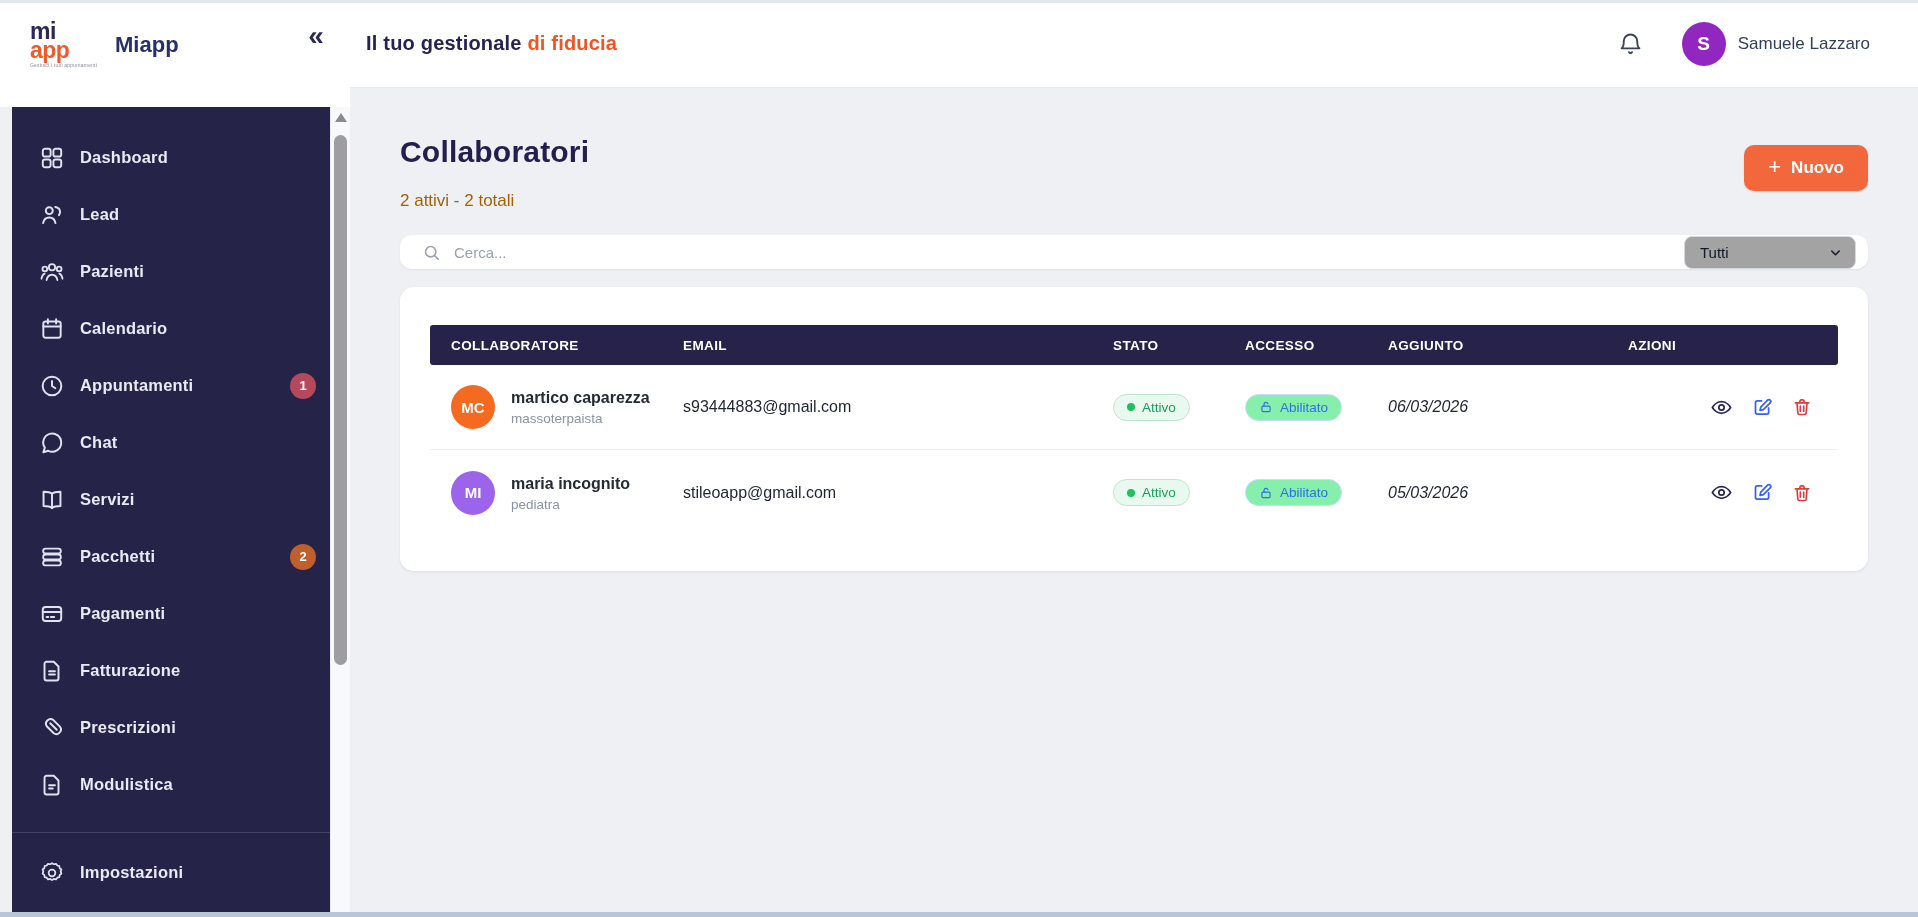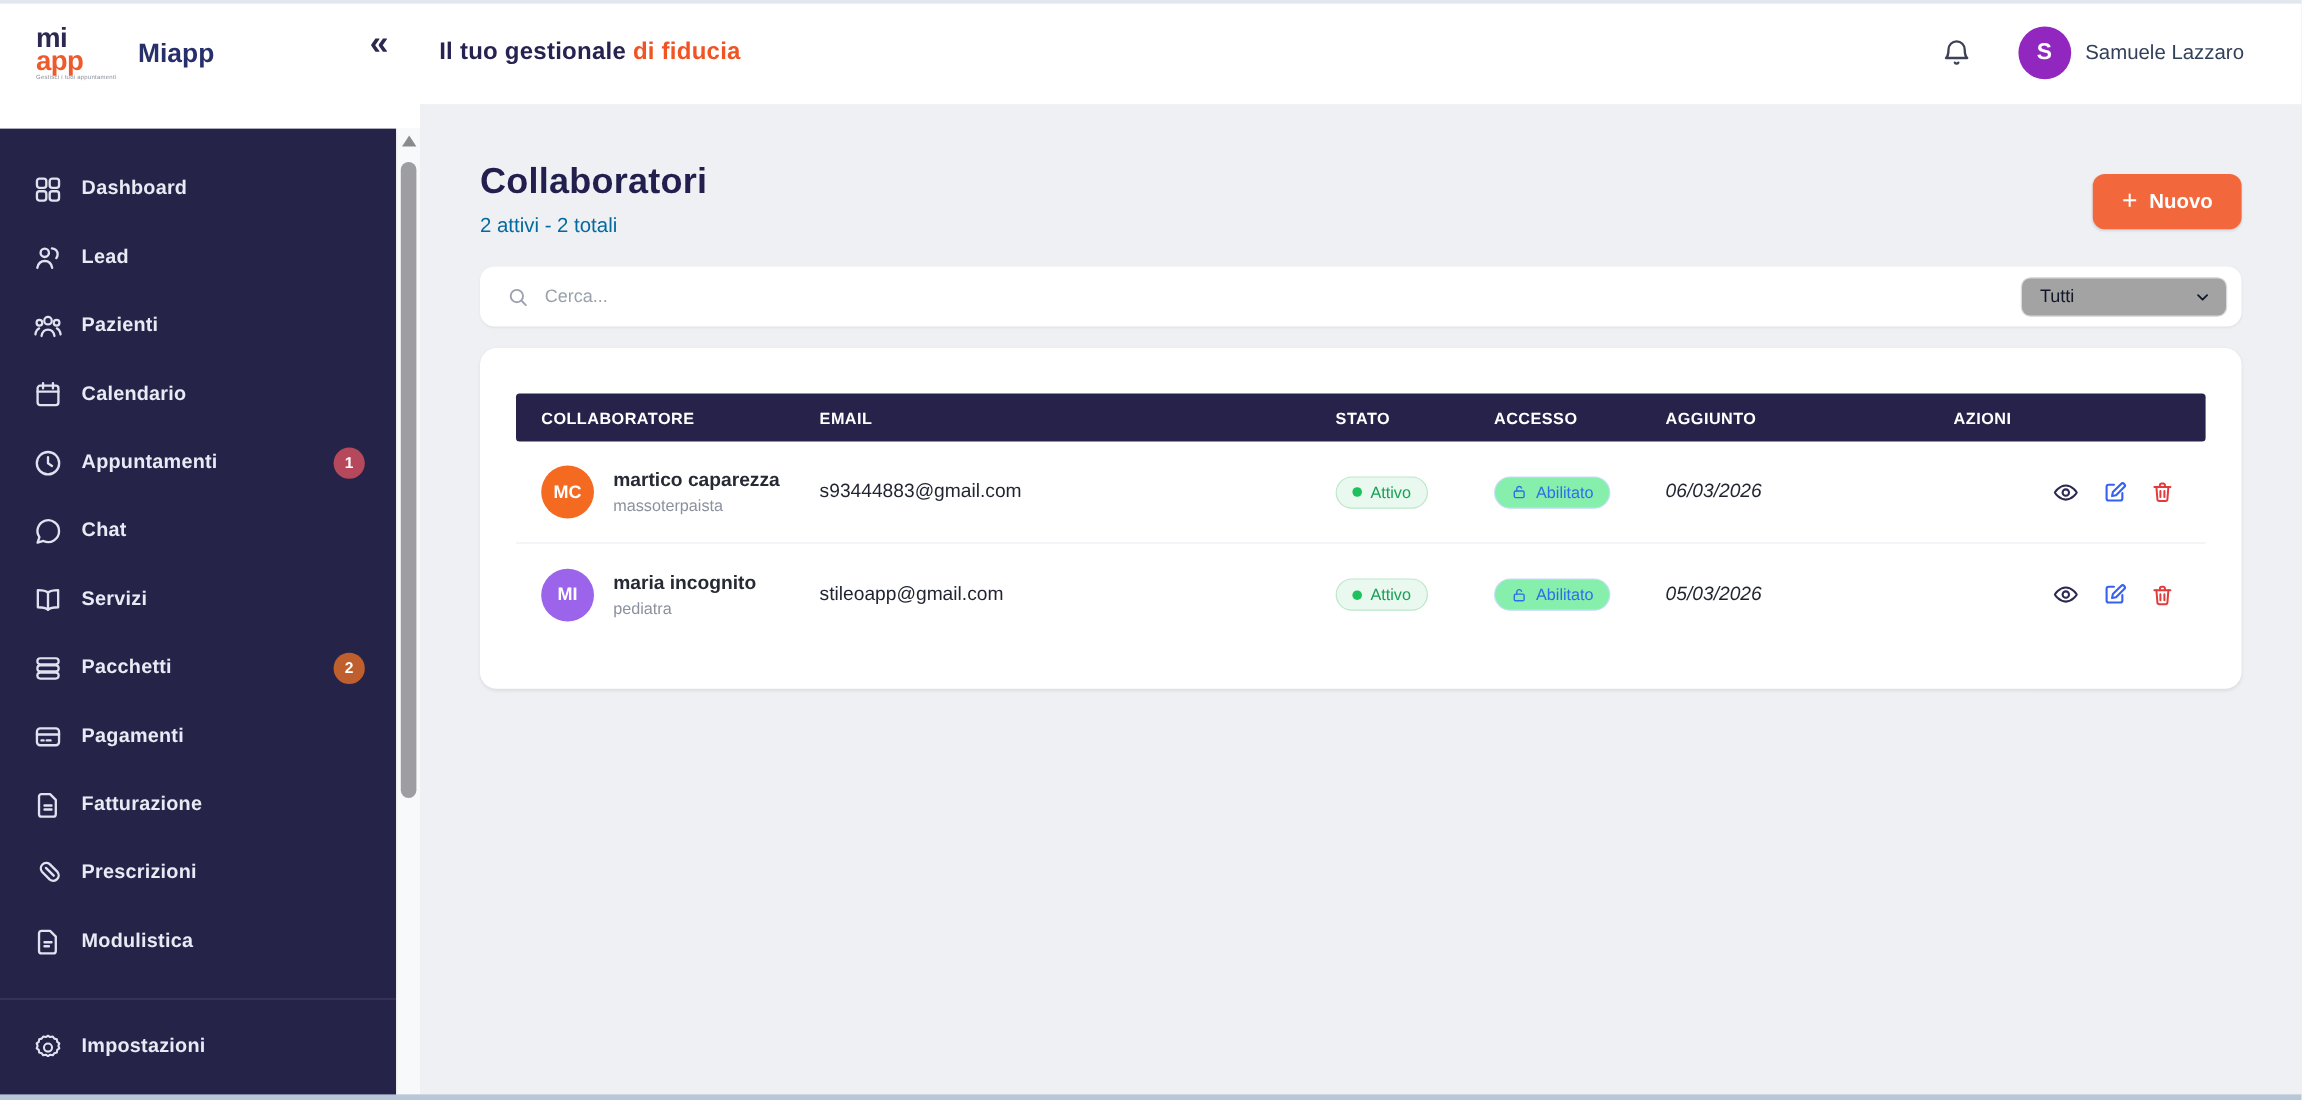--- a/index.html
+++ b/index.html
@@ -30,21 +30,21 @@
   .logo-wrap { position:absolute; left:30px; top:22px; display:flex; align-items:center; }
   .logo-mark { display:flex; flex-direction:column; line-height:.82; font-weight:800; font-size:23px; letter-spacing:-.5px; }
   .logo-mi  { color:#2b2851; }
   .logo-app { color:#ee5a2c; }
   .logo-tag { font-size:5px; color:#8a8f9b; letter-spacing:.2px; margin-top:3px; line-height:1; }
   .logo-name { margin-left:18px; font-size:22px; font-weight:800; color:#27306b; }
   .collapse-btn { position:absolute; left:298px; top:18px; font-size:28px; color:#2b2851; cursor:pointer;
                   width:36px; height:36px; display:flex; align-items:center; justify-content:center; font-weight:600; }
 
   
-  .sidenav { position:absolute; left:0; top:107px; width:330px; bottom:0; background:#262349; z-index:5; }
+  .sidenav { position:absolute; left:12px; top:107px; width:330px; bottom:0; background:#262349; z-index:5; }
   .nav-list { padding-top:22px; }
   .nav-item { height:57px; display:flex; align-items:center; padding-left:27px; padding-right:18px;
               color:#e8eaf4; cursor:pointer; }
   .nav-ic { width:26px; height:26px; margin-right:15px; color:#dfe2ef; flex:0 0 auto; }
   .nav-label { font-size:16.5px; font-weight:600; letter-spacing:.2px; }
   .nav-badge { margin-left:auto; margin-right:8px; min-width:26px; height:26px; border-radius:50%;
                color:#fff; font-size:13px; font-weight:700; display:flex; align-items:center; justify-content:center; }
   .nav-bottom { position:absolute; left:0; bottom:5px; width:100%; height:80px;
                 border-top:1px solid rgba(255,255,255,.14); display:flex; align-items:center; }
   .nav-bottom .nav-item { width:100%; height:57px; }
@@ -55,28 +55,28 @@
   .scroll-up { position:absolute; top:6px; left:50%; transform:translateX(-50%);
                width:0; height:0; border-left:6px solid transparent; border-right:6px solid transparent;
                border-bottom:9px solid #8a8a8f; cursor:pointer; }
   .scroll-thumb { position:absolute; top:28px; left:3px; width:13px; height:530px; border-radius:7px;
                   background:#9d9da2; cursor:pointer; }
 
   
   .main { position:absolute; left:350px; top:88px; right:0; bottom:0; background:#eef0f3; padding:47px 50px 0 50px; }
   .page-head { display:flex; align-items:flex-start;gap:20px; }
   .page-title { font-size:30px; font-weight:800; color:#221e4e; letter-spacing:.2px; }
-  .page-sub { margin-top:9px; font-size:17px; color:#0369a1; }
+  .page-sub { margin-top:22px; font-size:17px; color:#a16207; }
   .new-btn { margin-left:auto; margin-top:10px; height:46px; padding:0 24px; background:#f3673c; color:#fff;
              border:none; border-radius:10px; font-size:17px; font-weight:700; display:flex; align-items:center;
              gap:10px; cursor:pointer; font-family:inherit; box-shadow:0 1px 2px rgba(16,24,40,.12); }
   .new-btn .plus { font-size:22px; font-weight:400; line-height:1; margin-top:-2px; }
 
   
-  .toolbar { margin-top:24px; height:50px; background:#fff; border-radius:12px;
+  .toolbar { margin-top:24px; height:34px; background:#fff; border-radius:12px;
              box-shadow:0 1px 2px rgba(16,24,40,.06); display:flex; align-items:center; padding:0 12px 0 22px; }
   .search-ic { color:#9ca3af; margin-right:13px; }
   .search-input { flex:1; border:none; outline:none; font-size:15px; color:#374151; font-family:inherit; background:transparent; }
   .search-input::placeholder { color:#9aa1ac; }
   .filter-select { width:172px; height:33px; border:1px solid #d6d9de; border-radius:8px; background:#a3a3a3;
                    display:flex; align-items:center; padding:0 12px 0 15px; font-size:15px; color:#111827; cursor:pointer; }
   .filter-select .chev { margin-left:auto; color:#111827; }
 
   
   .card { margin-top:18px; background:#fff; border-radius:14px; box-shadow:0 1px 3px rgba(16,24,40,.08);

